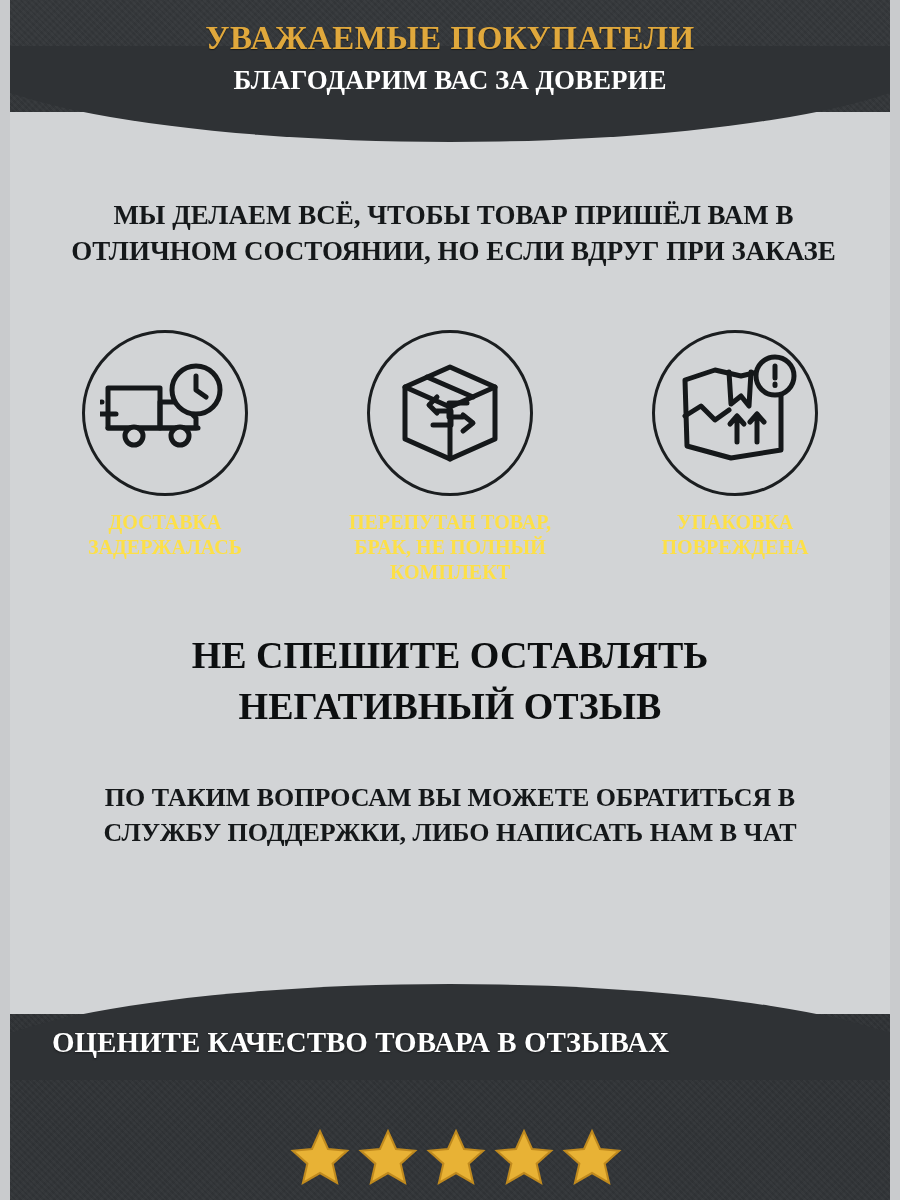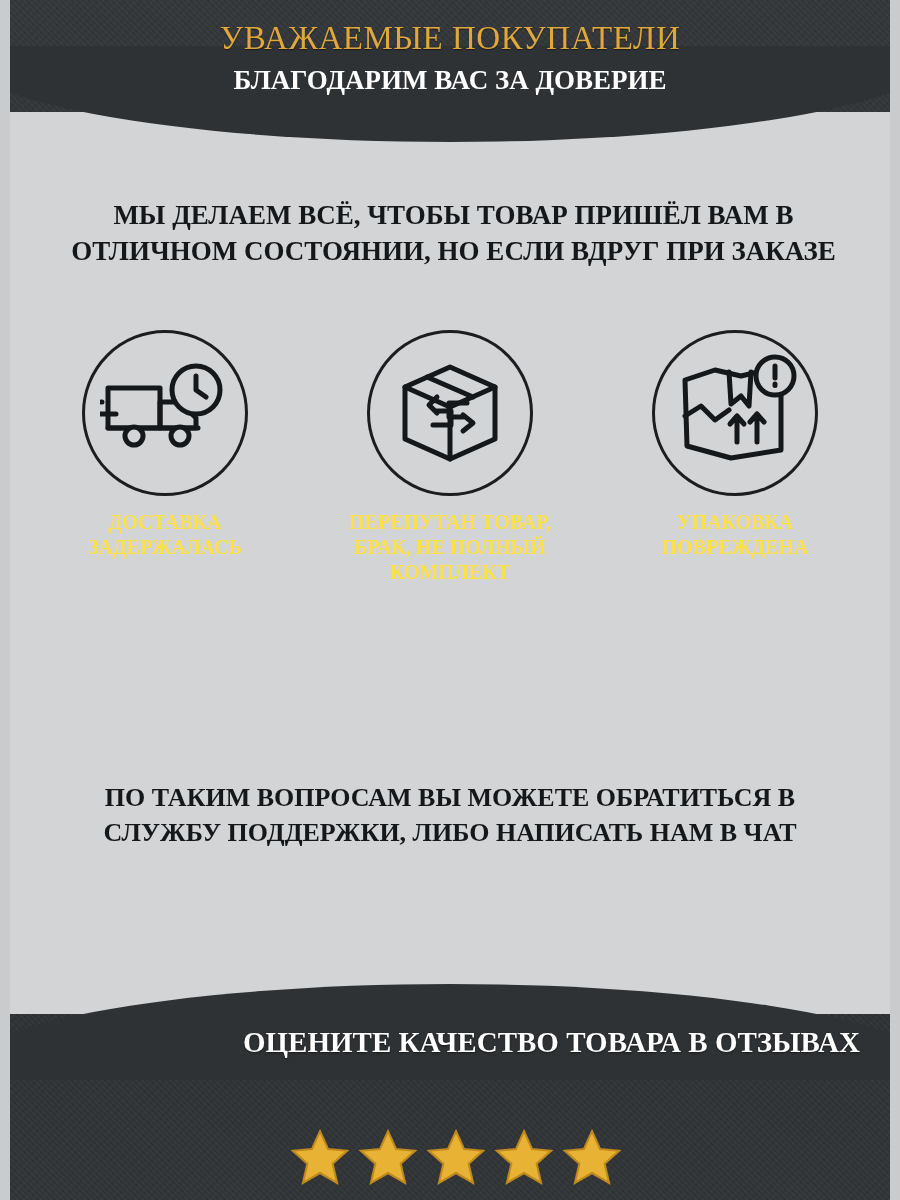--- a/index.html
+++ b/index.html
@@ -90,21 +90,21 @@
   
   .header {
     position: absolute;
     top: 20px;
     left: 0;
     right: 0;
     text-align: center;
   }
   .header-title {
     font-size: 33px;
-    font-weight: normal;
+    font-weight: bold;
     letter-spacing: 0.5px;
     color: #e0a83c;
     text-transform: uppercase;
     line-height: 1.1;
     text-shadow: 0 1px 1px rgba(0,0,0,0.5);
   }
   .header-sub {
     margin-top: 8px;
     font-size: 27px;
     font-weight: bold;
@@ -194,21 +194,21 @@
     line-height: 1.36;
   }
 
   
   .footer {
     position: absolute;
     left: 12px;
     right: 0;
     bottom: 0;
     height: 200px;
-    text-align: right;
+    text-align: left;
     z-index: 5;
   }
   .footer-title {
     position: absolute;
     top: 24px;
     left: 40px;
     right: 40px;
     color: #ffffff;
     font-size: 29px;
     font-weight: bold;
@@ -303,20 +303,21 @@
             <circle cx="104" cy="22" r="19" fill="#d2d4d6"></circle>
             <path d="M104 12 v12"></path>
             <path d="M104 30 v1.5"></path>
           </svg>
         </div>
         <div class="icon-caption">УПАКОВКА ПОВРЕЖДЕНА</div>
       </div>
 
     </div>
 
+    <div class="headline">НЕ СПЕШИТЕ ОСТАВЛЯТЬ НЕГАТИВНЫЙ ОТЗЫВ</div>
 
     <div class="note">ПО ТАКИМ ВОПРОСАМ ВЫ МОЖЕТЕ ОБРАТИТЬСЯ В СЛУЖБУ ПОДДЕРЖКИ, ЛИБО НАПИСАТЬ НАМ В ЧАТ</div>
 
     <div class="footer">
       <div class="footer-title">ОЦЕНИТЕ КАЧЕСТВО ТОВАРА В ОТЗЫВАХ</div>
       <div class="stars">
         <svg class="star" viewBox="0 0 24 24">
             <path d="M12 2 l3.1 6.9 L22.5 9.6 l-5.6 5 1.7 7.4 L12 18.2 5.4 22 l1.7-7.4 -5.6-5 7.4-0.7 Z" fill="#e8b235" stroke="#c08a1e" stroke-width="0.8"></path>
           </svg>
         <svg class="star" viewBox="0 0 24 24">

